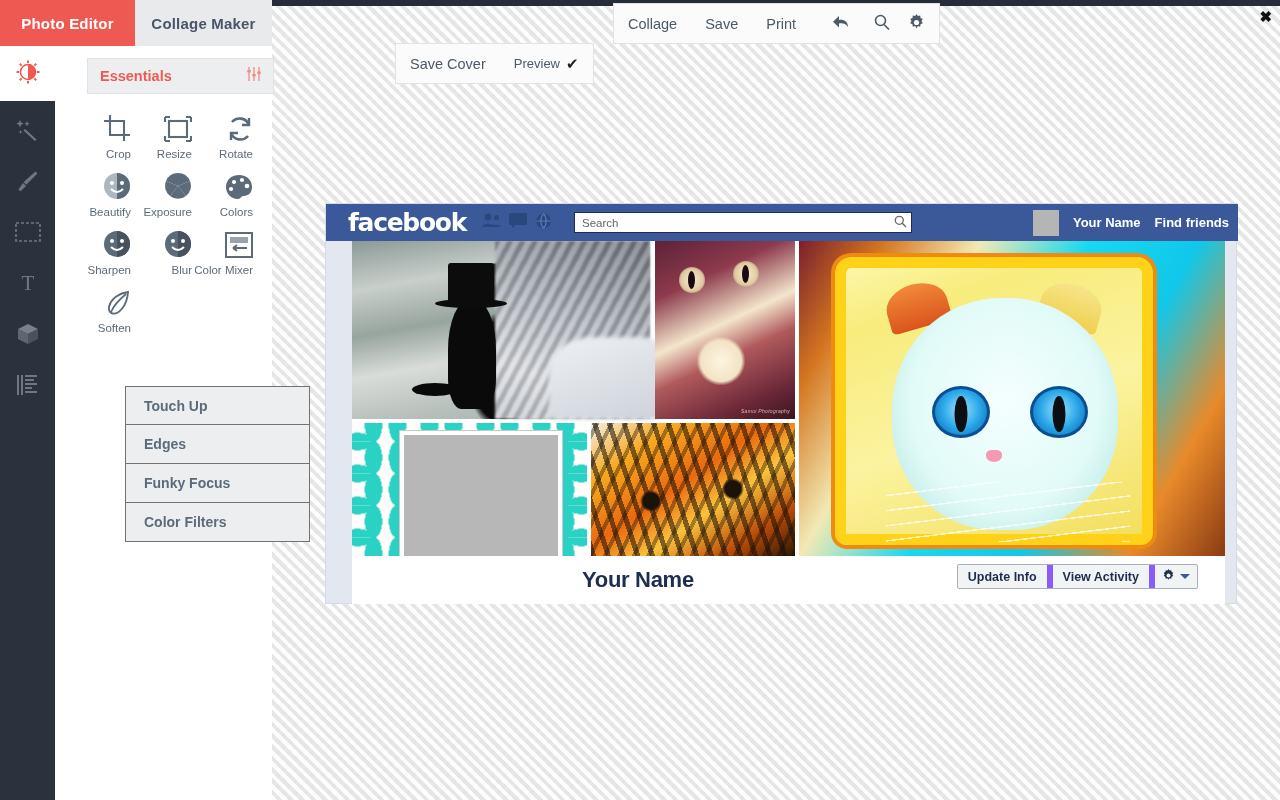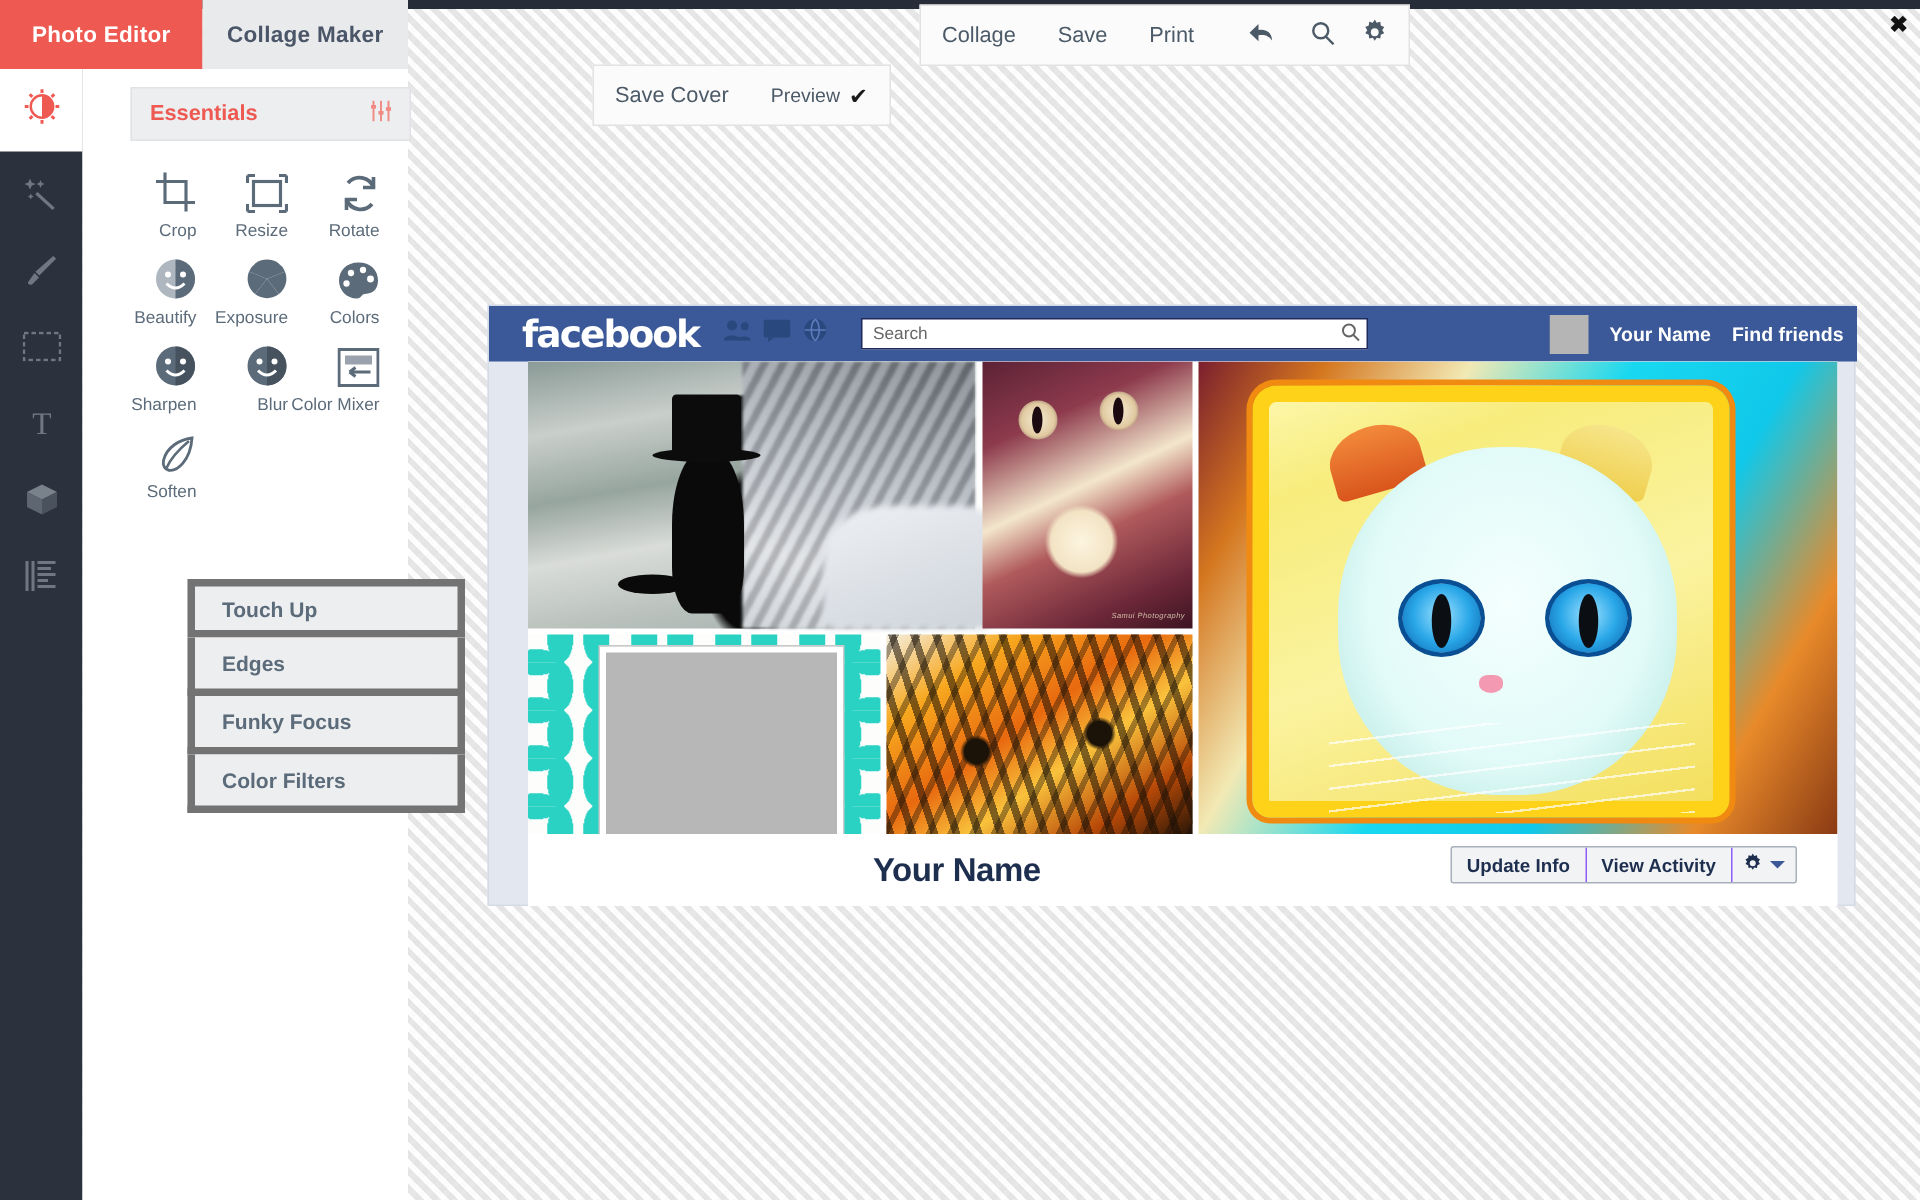--- a/index.html
+++ b/index.html
@@ -69,21 +69,21 @@
   .tool-row { display:flex; }
   .tool {
     width:61px; display:flex; flex-direction:column; align-items:flex-end;
     padding-top:10px; cursor:pointer;
   }
   .tool .glyph { height:30px; display:flex; align-items:flex-end; }
   .tool .lbl { font-size:11.5px; color:#5c6b7a; margin-top:6px; white-space:nowrap; }
 
   .sections { position:absolute; left:70px; top:340px; width:185px; }
   .section {
-    height:39px; background:#eceef0; border:5px solid #737373;
+    height:39px; background:#eceef0; border:1px solid #737373;
     margin-bottom:0px; display:flex; align-items:center;
     font-size:14px; font-weight:bold; color:#5c6b7a; padding-left:18px;
     cursor:pointer;
   }
   .section + .section { border-top:none; }
   .section.indent { padding-left:20px; }
 
   
   .tb {
     position:absolute; top:3px; height:41px; background:#fbfbfb;
@@ -286,21 +286,21 @@
     letter-spacing:-.3px;
   }
   .profile-btns {
     position:absolute; right:27px; top:8px; height:25px; display:flex;
     border:1px solid #a8b0bc; background:#f2f3f5; border-radius:2px; overflow:hidden;
   }
   .pbtn {
     font-size:12.5px; font-weight:bold; color:#1d2e4f; padding:0 10px;
     display:flex; align-items:center; cursor:pointer;
   }
-  .pbtn + .pbtn { border-left:1px solid #8b5cf6; }
+  .pbtn + .pbtn { border-left:6px solid #8b5cf6; }
   .pbtn.icon { gap:5px; padding:0 7px; }
   .caret { width:0;height:0;border-left:5px solid transparent;border-right:5px solid transparent;border-top:5px solid #3b5998; }
 </style>
 </head>
 <body>
 
 <div class="top-strip"></div>
 
 <div class="tabs">
   <div class="tab active">

